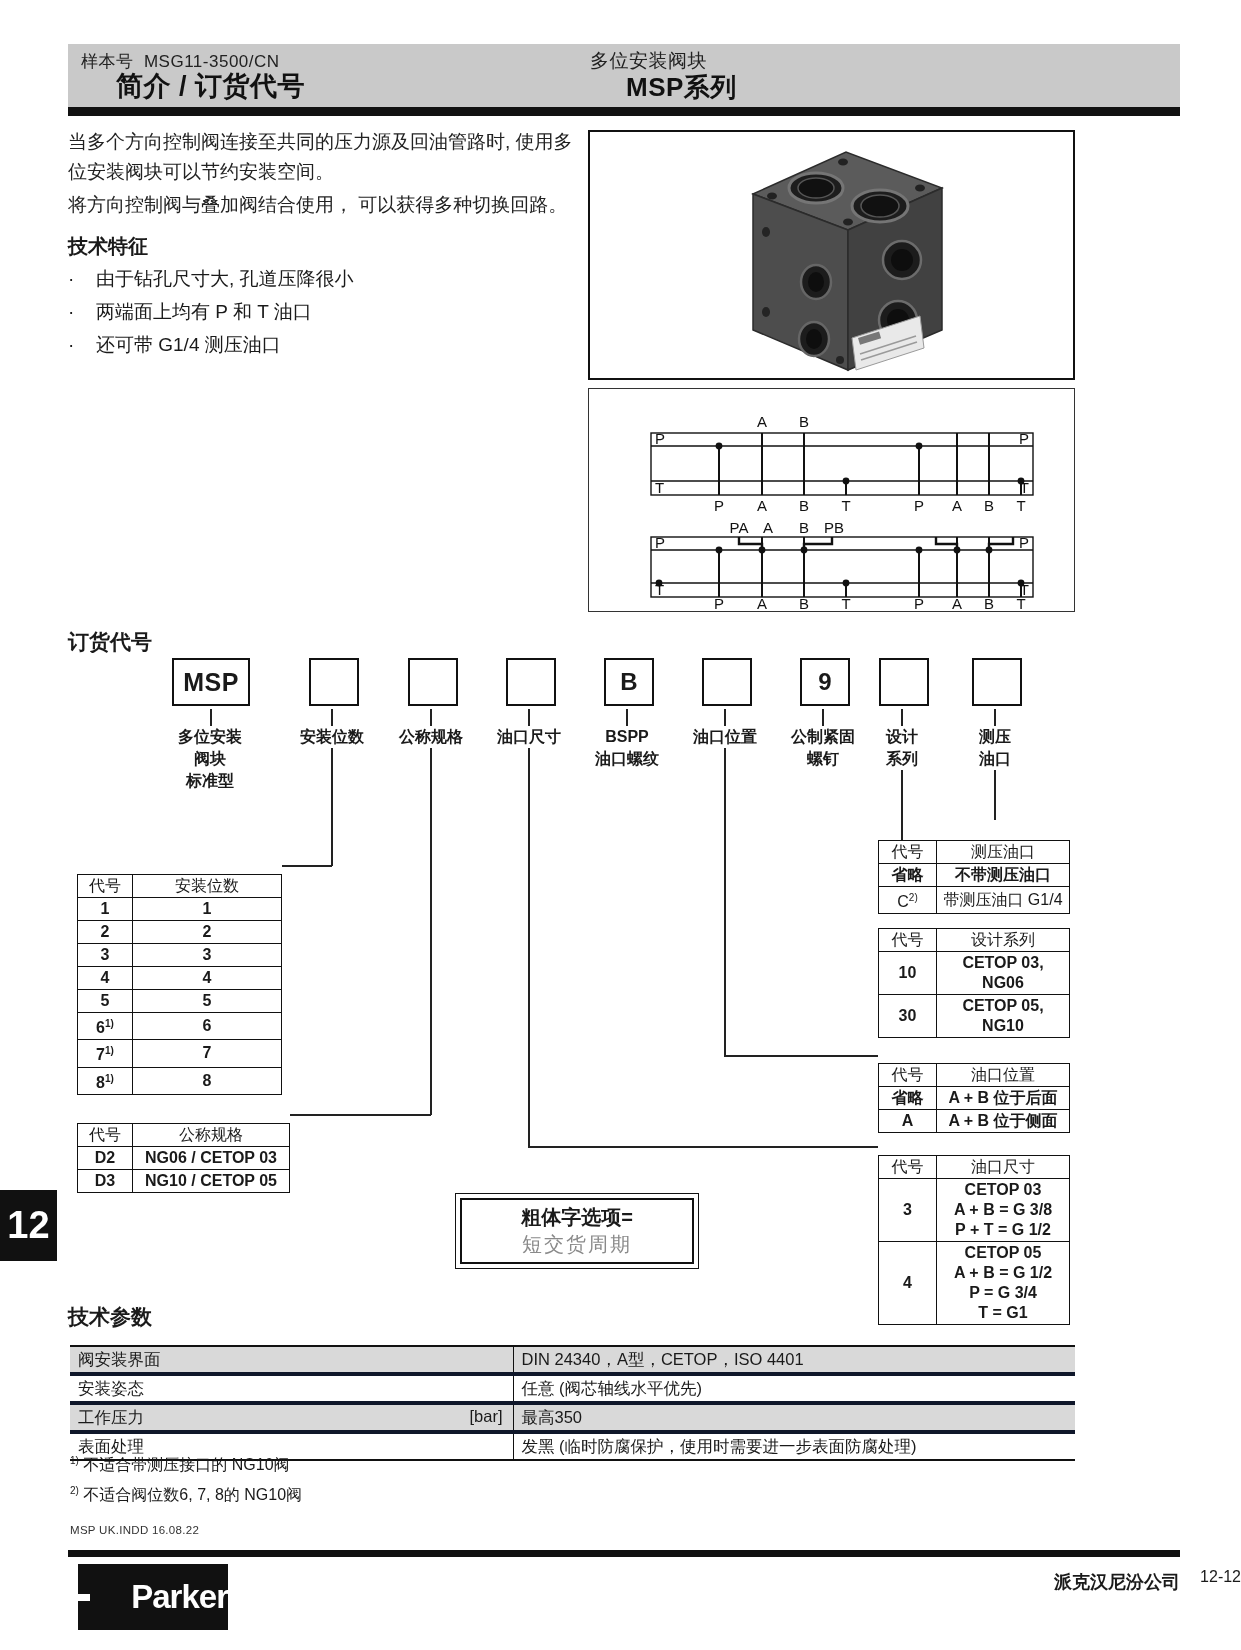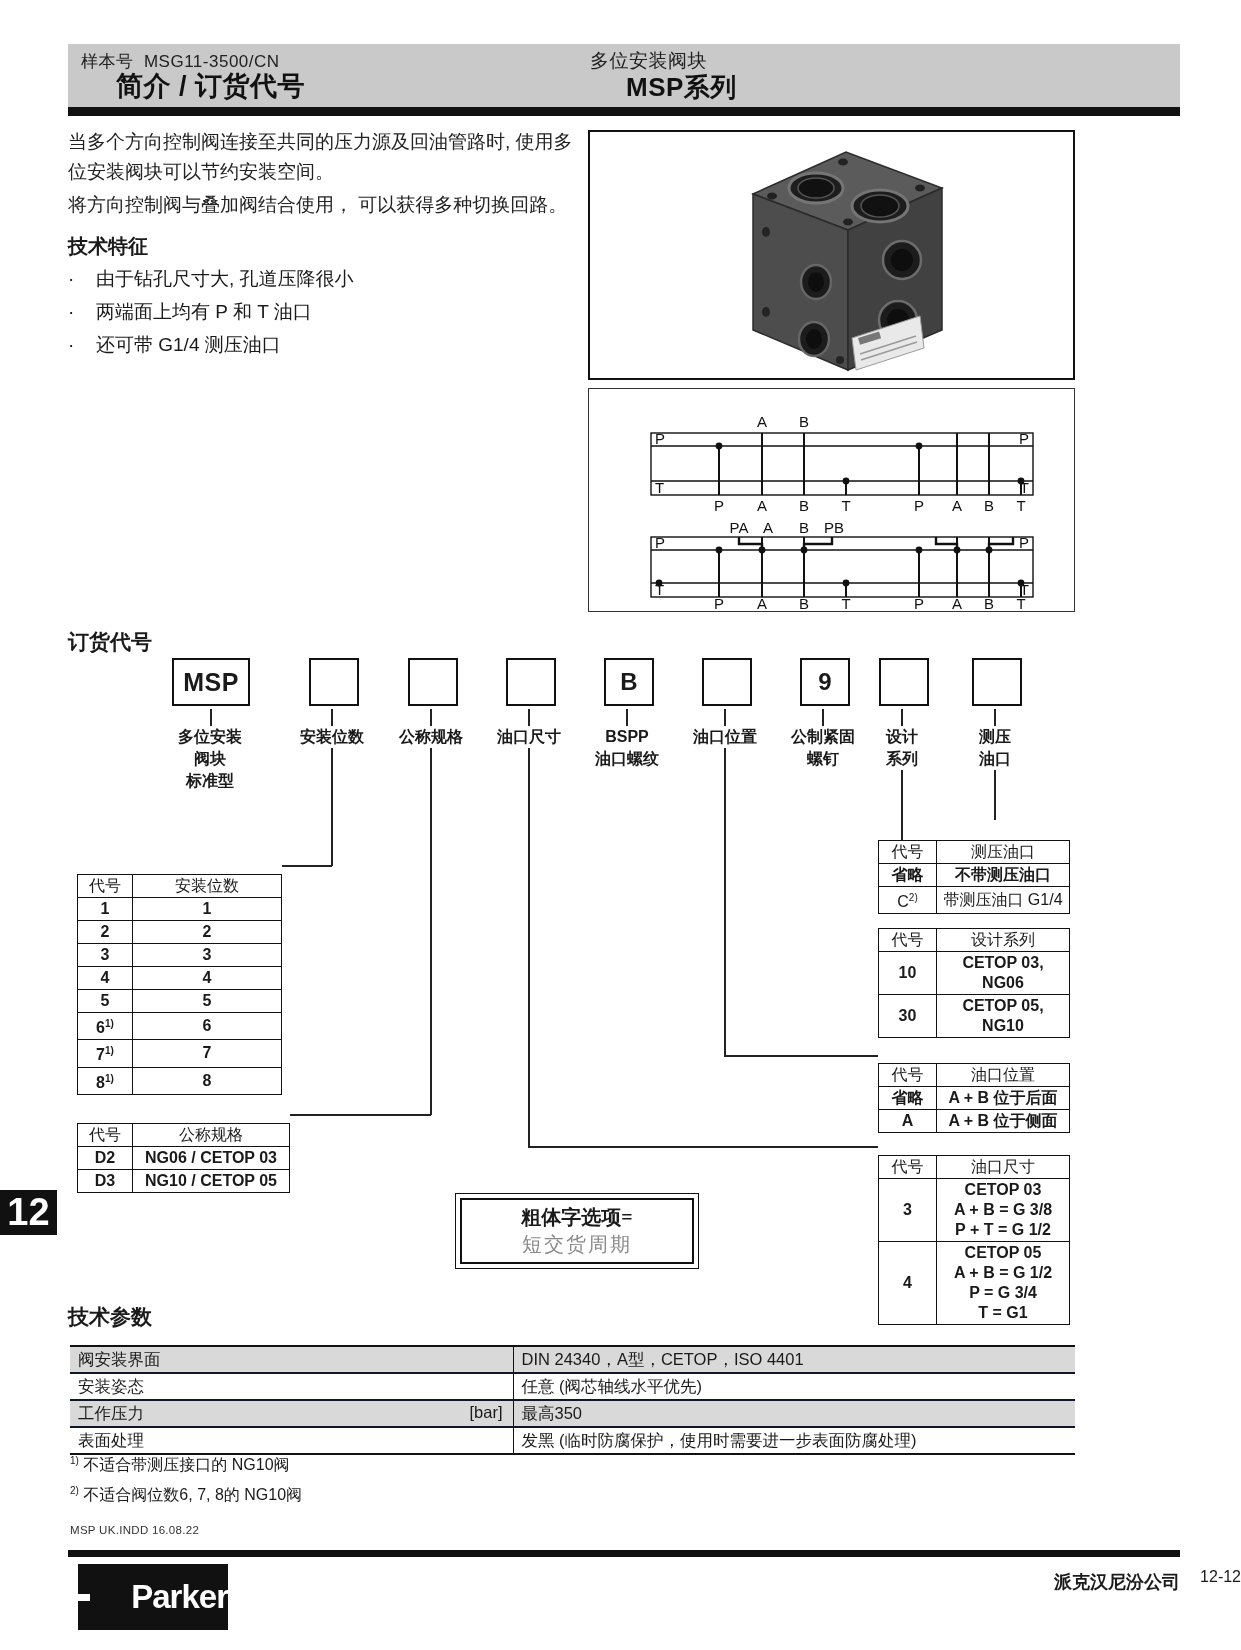--- a/index.html
+++ b/index.html
@@ -29,29 +29,29 @@
   
   .ct{position:absolute;border-collapse:collapse;table-layout:fixed;background:#fff;font-size:16px;margin-top:20px;}
   .ct th,.ct td{border:1.8px solid #111;text-align:center;padding:1px 3px;height:20px;line-height:20px;font-weight:normal;}
   .ct .b{font-weight:bold;}
   .ct sup{font-size:10px;vertical-align:super;}
   .lines div{line-height:20px;font-weight:bold;}
   
   .note-out{position:absolute;left:455px;top:1193px;width:244px;height:76px;border:1.5px solid #111;box-sizing:border-box;padding:4px;}
   .note-in{width:100%;height:100%;border:2px solid #111;box-sizing:border-box;display:flex;flex-direction:column;
            align-items:center;justify-content:center;}
-  .note-l1{font-size:20px;font-weight:bold;font-family:Liberation Serif, serif;}
+  .note-l1{font-size:20px;font-weight:bold;}
   .note-l2{font-size:20px;color:#8a8a8a;letter-spacing:2px;}
   
-  .tab12{position:absolute;left:0;top:1190px;width:57px;height:45px;background:#111;color:#fff;
+  .tab12{position:absolute;left:0;top:1190px;width:57px;height:71px;background:#111;color:#fff;
          display:flex;align-items:center;justify-content:center;font-size:38px;font-weight:bold;}
   
   .tp-h{position:absolute;left:68px;top:1303px;font-size:21px;font-weight:bold;}
   .tt{position:absolute;left:70px;top:1345px;width:1005px;border-collapse:collapse;table-layout:fixed;font-size:16.5px;}
-  .tt td{border-top:1px solid #555;border-bottom:2px solid #0f172a;height:23px;padding:1px 8px;}
+  .tt td{border-top:1px solid #555;border-bottom:4px solid #0f172a;height:23px;padding:1px 8px;}
   .tt tr:first-child td{border-top:2px solid #111;}
   .tt tr:last-child td{border-bottom:2px solid #111;}
   .tt td.lc{border-right:1.8px solid #111;}
   .tt tr.g td{background:#d9d9d9;}
   .lc-in{display:flex;}
   .lc-in .unit{margin-left:auto;padding-right:2px;}
   
   .fn{position:absolute;left:70px;font-size:16px;}
   .fn sup{font-size:10px;}
   .docnote{position:absolute;left:70px;top:1524px;font-size:11.5px;color:#333;letter-spacing:.3px;}

